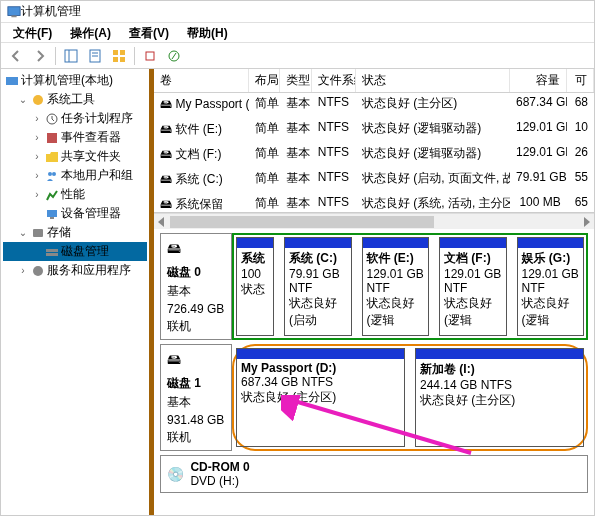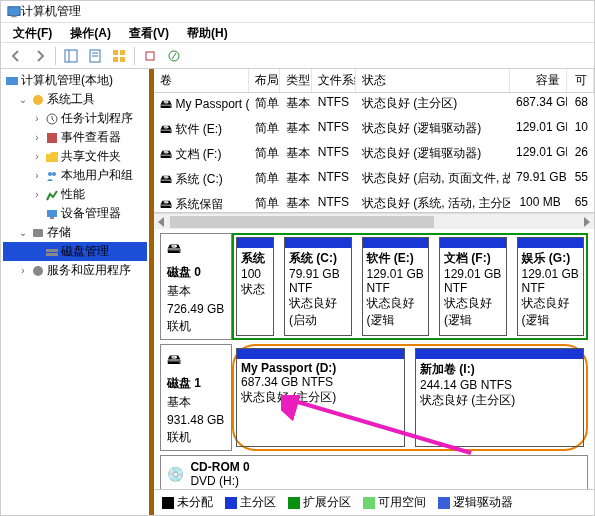--- a/index.html
+++ b/index.html
@@ -7,21 +7,21 @@
 .titlebar { height: 22px; padding: 2px 6px; display: flex; align-items: center; border-bottom: 1px solid #e0e0e0; }
 .titlebar .icon { width: 14px; height: 14px; }
 .menubar { height: 20px; padding: 0 4px; display: flex; gap: 2px; border-bottom: 1px solid #e0e0e0; }
 .menubar span { padding: 2px 8px; cursor: default; font-weight: bold; }
 .toolbar { height: 26px; padding: 2px 4px; display: flex; align-items: center; gap: 2px; border-bottom: 1px solid #d0d0d0; }
 .tool-btn { width: 22px; height: 22px; display: flex; align-items: center; justify-content: center; border: 1px solid transparent; }
 .sep { width: 1px; height: 18px; background: #ccc; margin: 0 2px; }
 .main { display: flex; height: calc(100% - 68px); }
 .tree { width: 153px; border-right: 5px solid #a16207; padding: 2px; overflow: hidden; }
 .tree-item { display: flex; align-items: center; gap: 2px; padding: 1px 2px; white-space: nowrap; }
-.tree-item.selected { background: #1d4ed8; }
+.tree-item.selected { background: #0369a1; }
 .tree-indent1 { padding-left: 14px; }
 .tree-indent2 { padding-left: 28px; }
 .expander { width: 12px; text-align: center; color: #666; font-size: 10px; }
 .tree-icon { width: 14px; height: 14px; display: inline-block; }
 .right-pane { flex: 1; display: flex; flex-direction: column; overflow: hidden; }
 .list-header { display: flex; border-bottom: 1px solid #d0d0d0; background: #fff; }
 .list-header span { padding: 3px 6px; border-right: 1px solid #e5e5e5; white-space: nowrap; overflow: hidden; }
 .list-body { overflow-x: auto; overflow-y: hidden; height: 120px; border-bottom: 1px solid #ccc; }
 .list-row { display: flex; padding: 1px 0; white-space: nowrap; }
 .list-row span { padding: 1px 6px; white-space: nowrap; overflow: hidden; }
@@ -320,27 +320,20 @@
         <div class="disk-info" style="flex:1;flex-direction:row;gap:6px;align-items:center">
           <span class="dicon">💿</span>
           <div>
             <b>CD-ROM 0</b><br>
             <span>DVD (H:)</span>
           </div>
         </div>
       </div>
     </div>
 
-    <div class="legend">
-      <span><span class="lg-sw" style="background:#000"></span><span>未分配</span></span>
-      <span><span class="lg-sw" style="background:#1837d4"></span><span>主分区</span></span>
-      <span><span class="lg-sw" style="background:#0a9010"></span><span>扩展分区</span></span>
-      <span><span class="lg-sw" style="background:#6dd66d"></span><span>可用空间</span></span>
-      <span><span class="lg-sw" style="background:#3a5fd8"></span><span>逻辑驱动器</span></span>
-    </div>
   </div>
 </div>
 
 <svg class="arrow" viewBox="0 0 200 60">
   <defs>
       <marker id="ah" markerWidth="10" markerHeight="10" refX="2" refY="5" orient="auto">
         <path d="M0,0 L10,5 L0,10 Z" fill="#e91ebd"></path>
       </marker>
     </defs>
   <line x1="190" y1="58" x2="10" y2="5" stroke="#e91ebd" stroke-width="4" marker-end="url(#ah)"></line>

